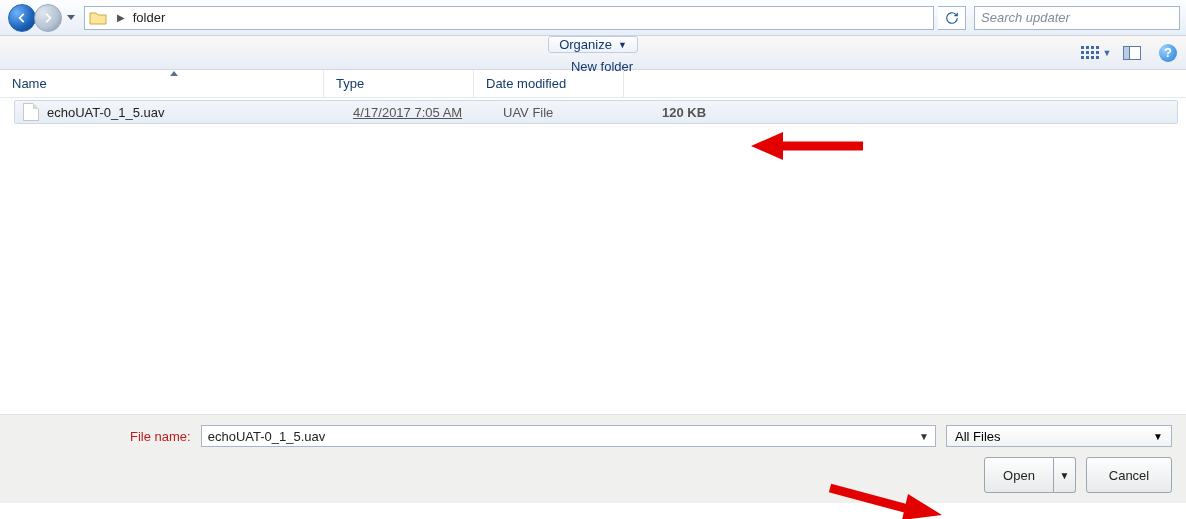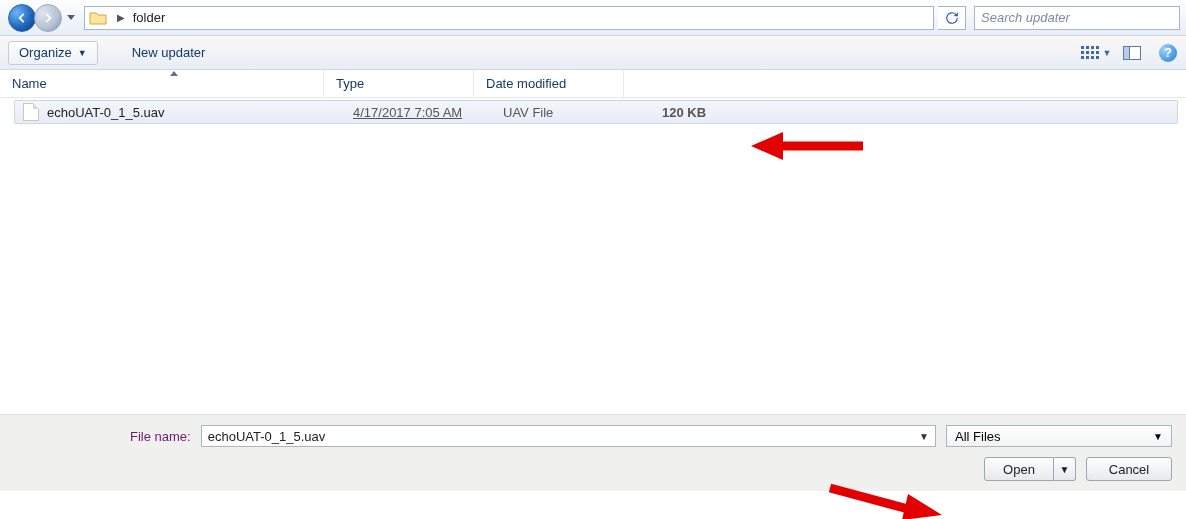--- a/index.html
+++ b/index.html
@@ -80,20 +80,21 @@
 
   
   .toolbar {
     height: 34px;
     display: flex; align-items: center;
     background: linear-gradient(#faf8f6, #e8eef6);
     border-bottom: 1px solid #cfd7e0;
     padding: 0 8px;
     gap: 6px;
     position: relative;
+    flex-direction: column;
   }
   .tb-btn {
     height: 24px;
     padding: 0 10px;
     border: 1px solid #c4cde0;
     border-radius: 3px;
     background: linear-gradient(#fdfefe, #edf2f9);
     display: flex; align-items: center; gap: 6px;
     color: #13386f; font-size: 13px;
     cursor: pointer;
@@ -167,38 +168,38 @@
   }
   .anno-arrow svg { display:block; }
 
   
   .bottom {
     border-top: 1px solid #dfe3e8;
     background: #f0f0ef;
     padding: 10px 14px 10px 14px;
   }
   .row1 { display:flex; align-items:center; gap:10px; margin-bottom: 10px; }
-  .lbl { font-size: 13px; color: #701a75; margin-left: 116px; }
+  .lbl { font-size: 13px; color: #b91c1c; margin-left: 116px; }
   .file-name-box {
     flex: 1; height: 22px; border: 1px solid #a7b5c6; background:#fff;
     display:flex; align-items:center; padding:0 6px; font-size:13px; color:#222;
     position: relative;
   }
   .file-name-box .caret-abs {
     position:absolute; right:6px; top:50%; transform:translateY(-50%);
     font-size:10px; color:#333;
   }
   .filter-box {
     width: 226px; height: 22px; border: 1px solid #a7b5c6; background: linear-gradient(#fff,#f2f3f4);
     display:flex; align-items:center; justify-content:space-between; padding:0 8px; font-size:13px;
     cursor:pointer;
   }
   .row2 { display:flex; justify-content:flex-end; gap:10px; }
   .btn {
-    height: 24px; min-width: 86px;
+    height: 36px; min-width: 86px;
     border: 1px solid #9aa6b2; border-radius: 3px;
     background: linear-gradient(#fefefe,#e7e9eb);
     display:flex; align-items:center; justify-content:center;
     font-size: 13px; color:#222; cursor:pointer;
   }
   .btn.split { min-width: 70px; border-top-right-radius:0; border-bottom-right-radius:0; }
   .btn.split-caret {
     min-width: 22px; border-left:none; border-top-left-radius:0; border-bottom-left-radius:0;
     font-size:10px;
   }
@@ -262,21 +263,21 @@
   <div class="search-box">
     <span>Search updater</span>
   </div>
 </div>
 
 <div class="toolbar">
   <div class="tb-btn">
     <span>Organize</span>
     <span class="caret">▼</span>
   </div>
-  <div class="tb-link">New updater</div>
+  <div class="tb-link">New folder</div>
 
   <div class="tb-right">
     <div class="tb-icon">
       <div class="view-dots">
         <span></span>
           <span></span>
           <span></span>
           <span></span>
         <span></span>
           <span></span>

